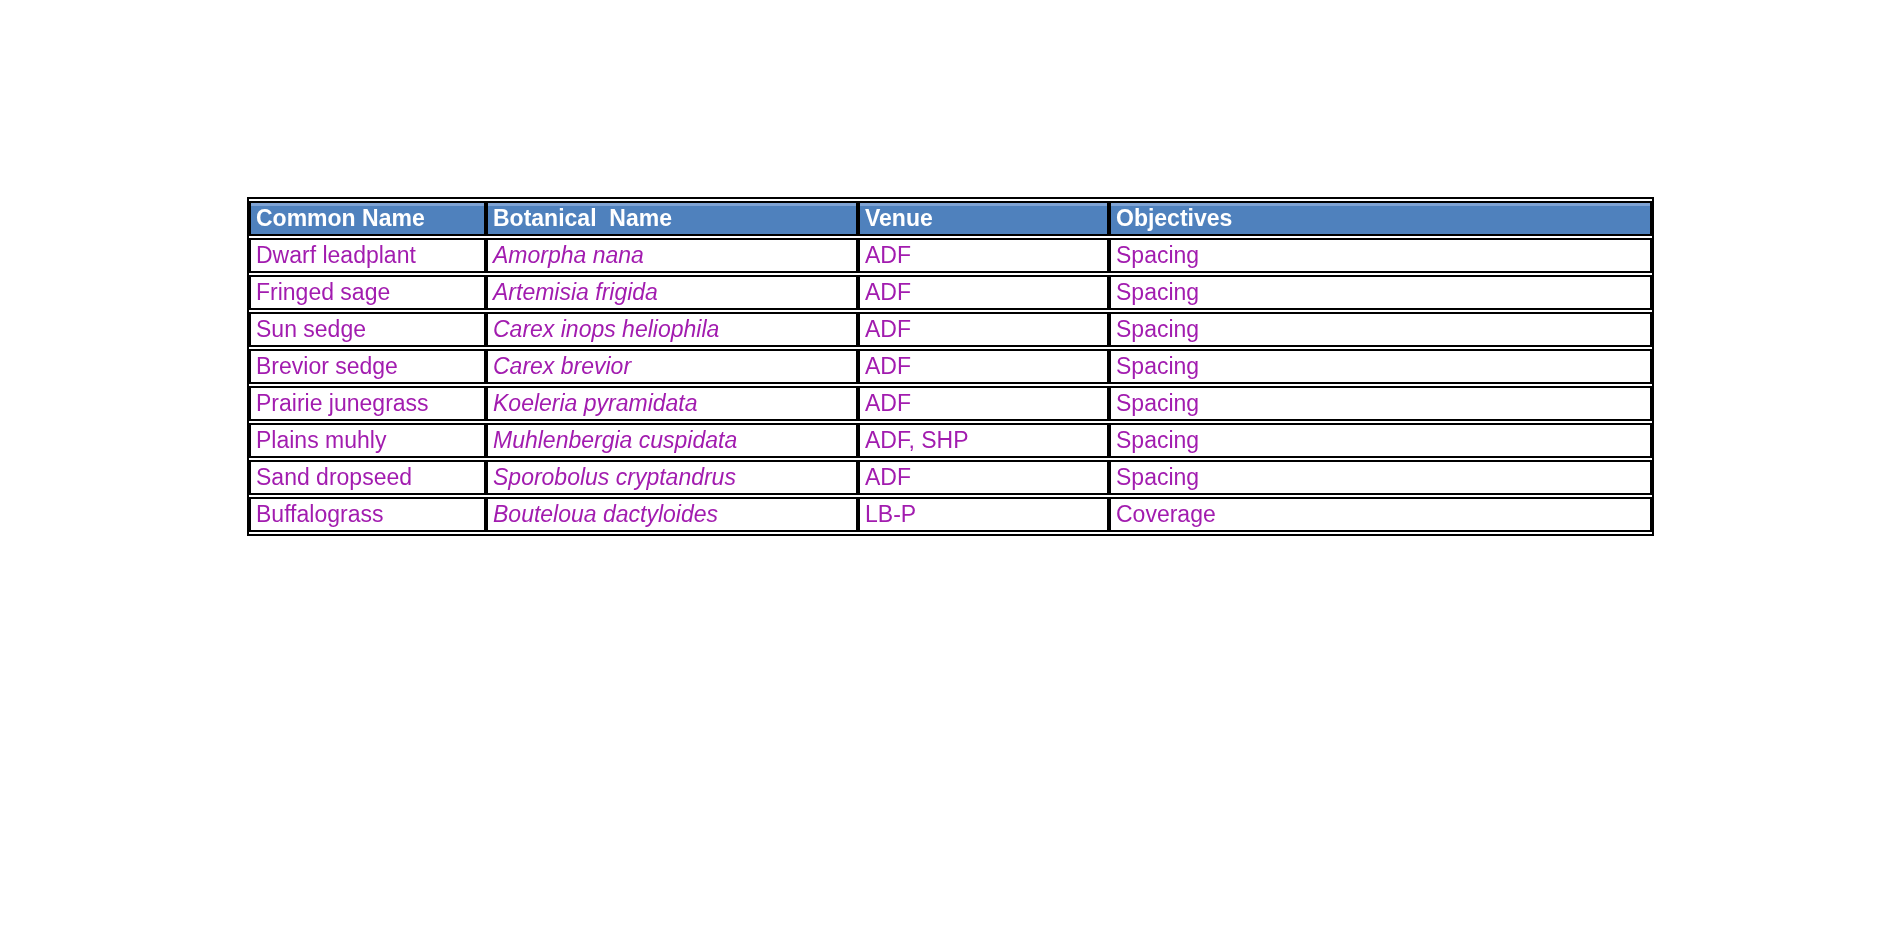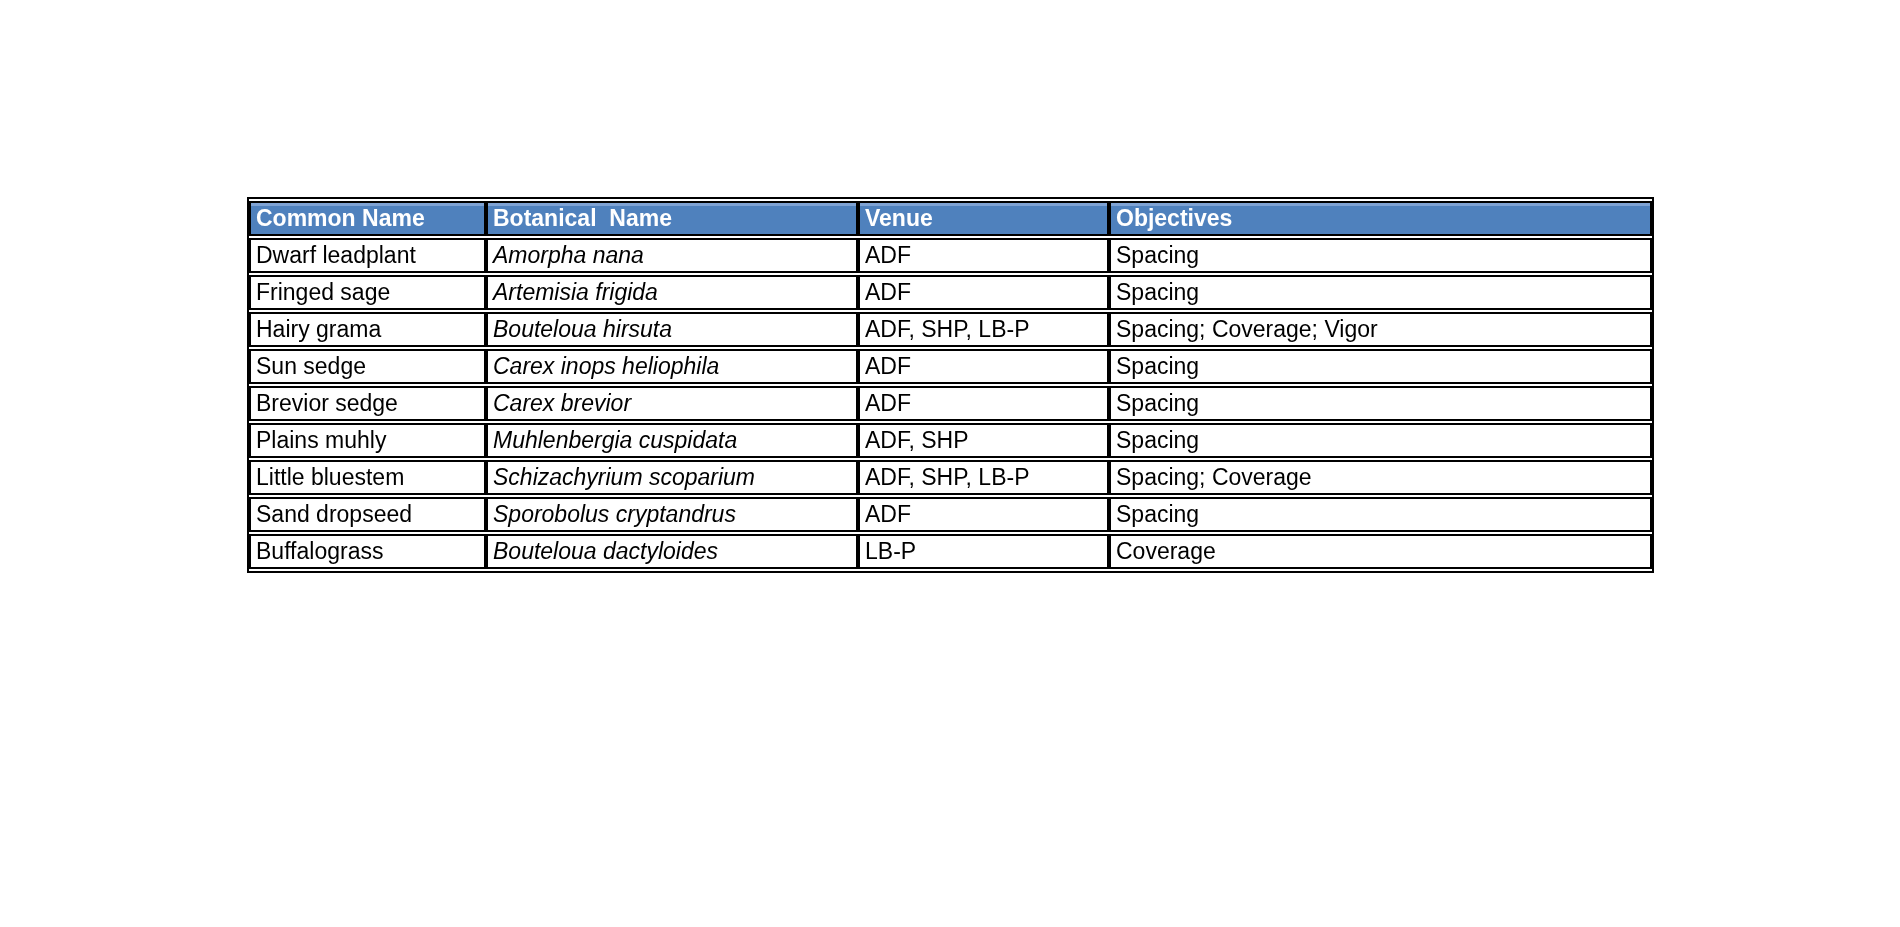--- a/index.html
+++ b/index.html
@@ -36,21 +36,21 @@
     border: 2px solid #000000;
     height: 31px;
     padding: 0 0 0 5px;
     font-size: 23px;
     line-height: 31px;
     vertical-align: middle;
     text-align: left;
     white-space: pre;
     overflow: hidden;
     background: #ffffff;
-    color: #000000;
+    color: #a21caf;
     font-weight: normal;
   }
   table.species th {
     background: linear-gradient(#7fa3d4 0 3px, #4f81bd 3px);
     color: #ffffff;
     font-weight: bold;
   }
   td.botanical { font-style: italic; margin-left: 16px; }
   col.c-common    { width: 237px; }
   col.c-botanical { width: 372px; }
@@ -84,48 +84,42 @@
           <td>ADF</td>
           <td>Spacing</td>
         </tr>
         <tr>
           <td>Fringed sage</td>
           <td class="botanical">Artemisia frigida</td>
           <td>ADF</td>
           <td>Spacing</td>
         </tr>
         <tr>
-          <td>Hairy grama</td>
-          <td class="botanical">Bouteloua hirsuta</td>
-          <td>ADF, SHP, LB-P</td>
-          <td>Spacing; Coverage; Vigor</td>
-        </tr>
-        <tr>
           <td>Sun sedge</td>
           <td class="botanical">Carex inops heliophila</td>
           <td>ADF</td>
           <td>Spacing</td>
         </tr>
         <tr>
           <td>Brevior sedge</td>
           <td class="botanical">Carex brevior</td>
           <td>ADF</td>
           <td>Spacing</td>
         </tr>
         <tr>
+          <td>Prairie junegrass</td>
+          <td class="botanical">Koeleria pyramidata</td>
+          <td>ADF</td>
+          <td>Spacing</td>
+        </tr>
+        <tr>
           <td>Plains muhly</td>
           <td class="botanical">Muhlenbergia cuspidata</td>
           <td>ADF, SHP</td>
           <td>Spacing</td>
-        </tr>
-        <tr>
-          <td>Little bluestem</td>
-          <td class="botanical">Schizachyrium scoparium</td>
-          <td>ADF, SHP, LB-P</td>
-          <td>Spacing; Coverage</td>
         </tr>
         <tr>
           <td>Sand dropseed</td>
           <td class="botanical">Sporobolus cryptandrus</td>
           <td>ADF</td>
           <td>Spacing</td>
         </tr>
         <tr>
           <td>Buffalograss</td>
           <td class="botanical">Bouteloua dactyloides</td>

